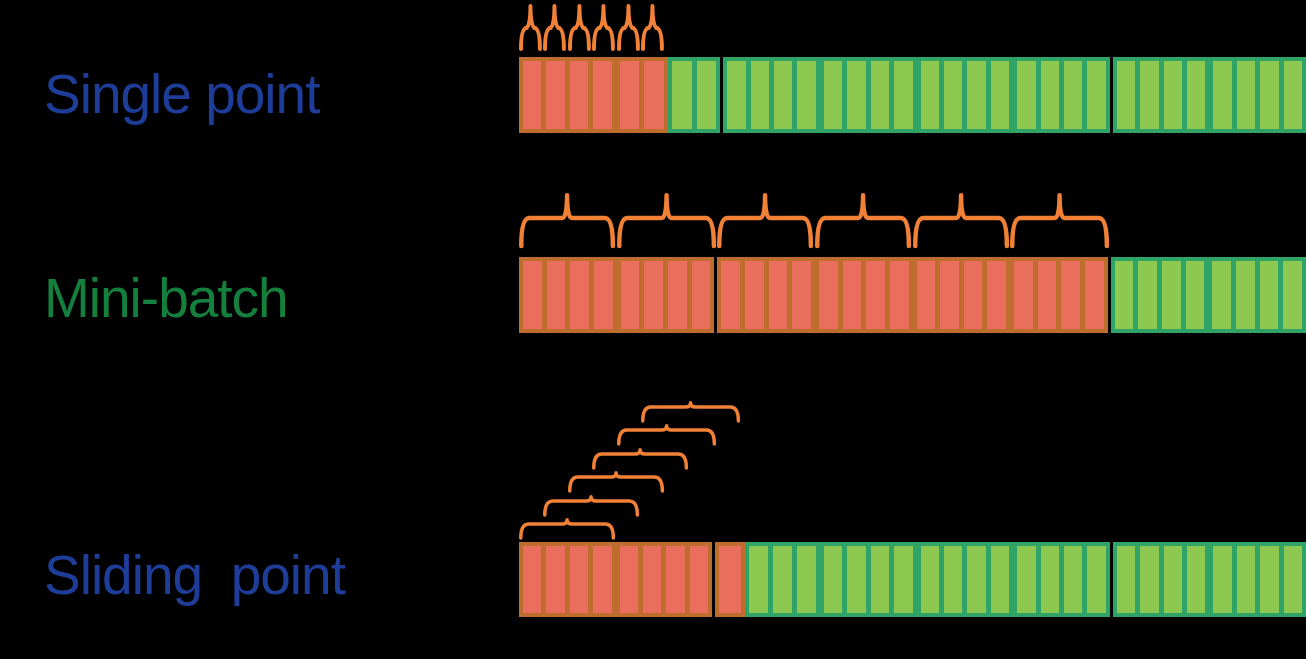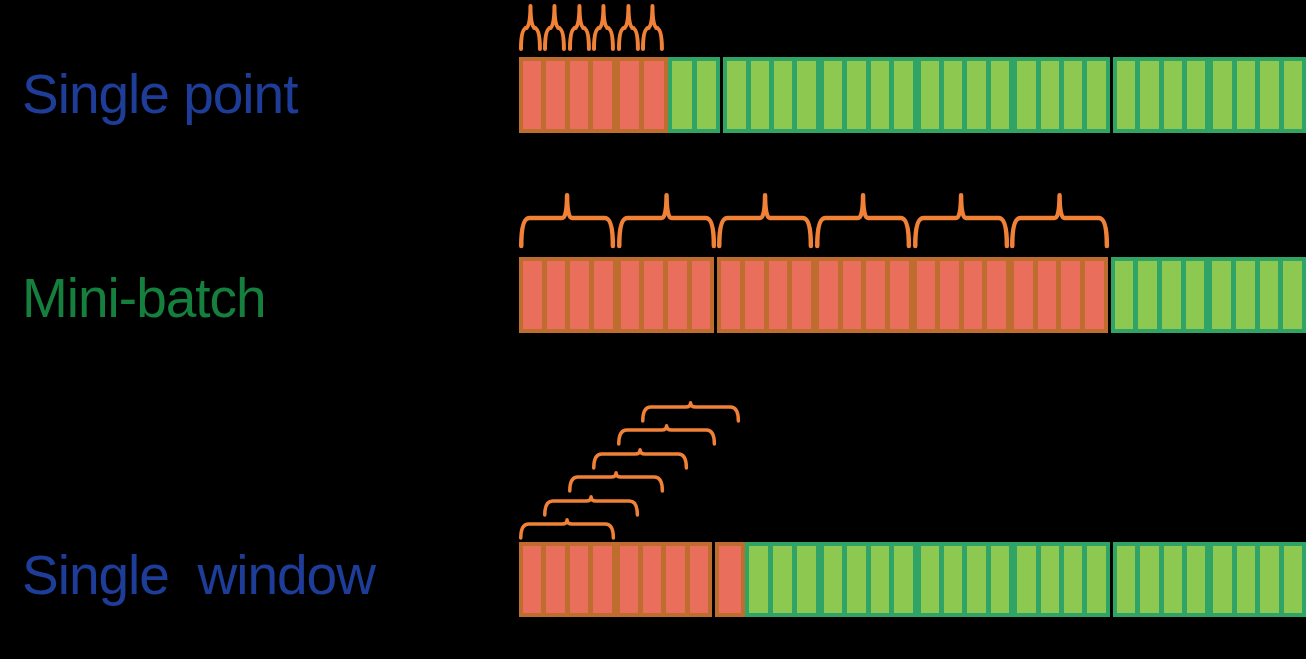--- a/index.html
+++ b/index.html
@@ -1,35 +1,35 @@
 <!DOCTYPE html>
 <html><head>
 <meta charset="utf-8">
 <style>
   html,body{margin:0;padding:0;background:#000;}
   body{width:1306px;height:659px;position:relative;overflow:hidden;
        font-family:"Liberation Sans",sans-serif;}
-  .label{position:absolute;left:22px;font-size:55px;letter-spacing:-1px;
+  .label{position:absolute;left:44px;font-size:55px;letter-spacing:-1px;
          white-space:pre;line-height:1.1;}
   .label-0{top:64px;}
   .label-1{top:268px;}
   .label-2{top:545px;}
   .strip{position:absolute;left:519px;width:787px;display:flex;}
   .block{display:flex;padding:4px;gap:5px;flex-grow:1;flex-basis:0;min-width:0;}
   .block.gap-after{margin-right:3px;}
   .cell{flex:1 1 0;min-width:0;}
   .brace{position:absolute;overflow:visible;}
   svg{display:block;overflow:visible;}
 </style>
 </head>
 <body>
 
 <div class="label label-0" style="color: rgb(30, 61, 153);">Single point</div>
 <div class="label label-1" style="color: #15803d;">Mini-batch</div>
-<div class="label label-2" style="color: rgb(30, 61, 153);">Single  window</div>
+<div class="label label-2" style="color: rgb(30, 61, 153);">Sliding  point</div>
 
 <div id="diagram">
     <div class="strip" style="top: 57px; height: 76px;">
       <div class="block" style="flex-grow: 4; background: rgb(190, 109, 46);">
         <div class="cell" style="background: rgb(233, 110, 91);"></div>
         <div class="cell" style="background: rgb(233, 110, 91);"></div>
         <div class="cell" style="background: rgb(233, 110, 91);"></div>
         <div class="cell" style="background: rgb(233, 110, 91);"></div>
       </div>
       <div class="block" style="flex-grow: 2; background: rgb(190, 109, 46);">

